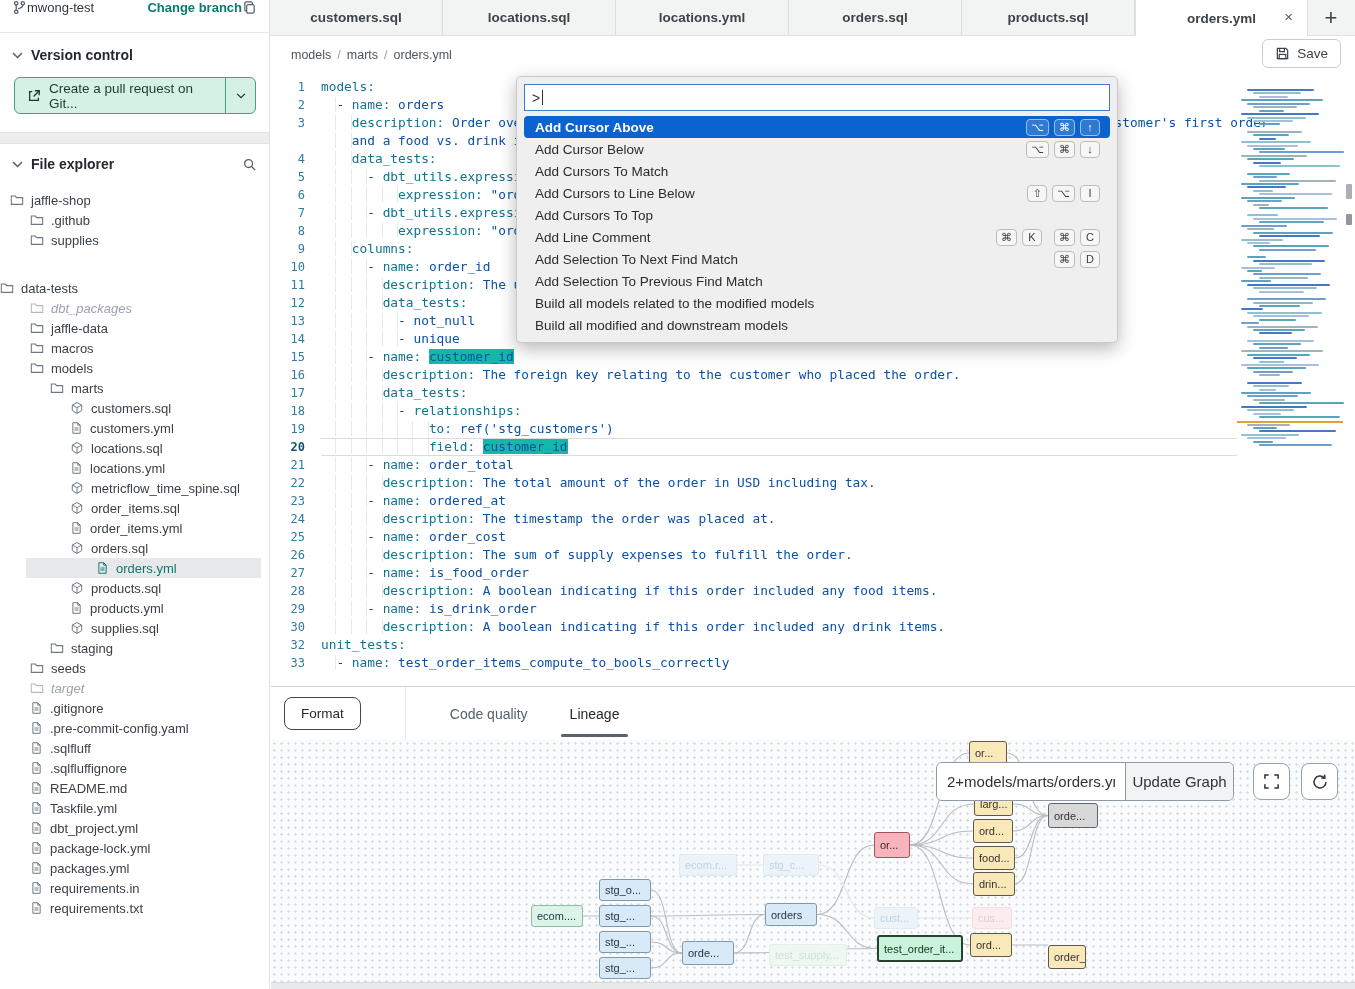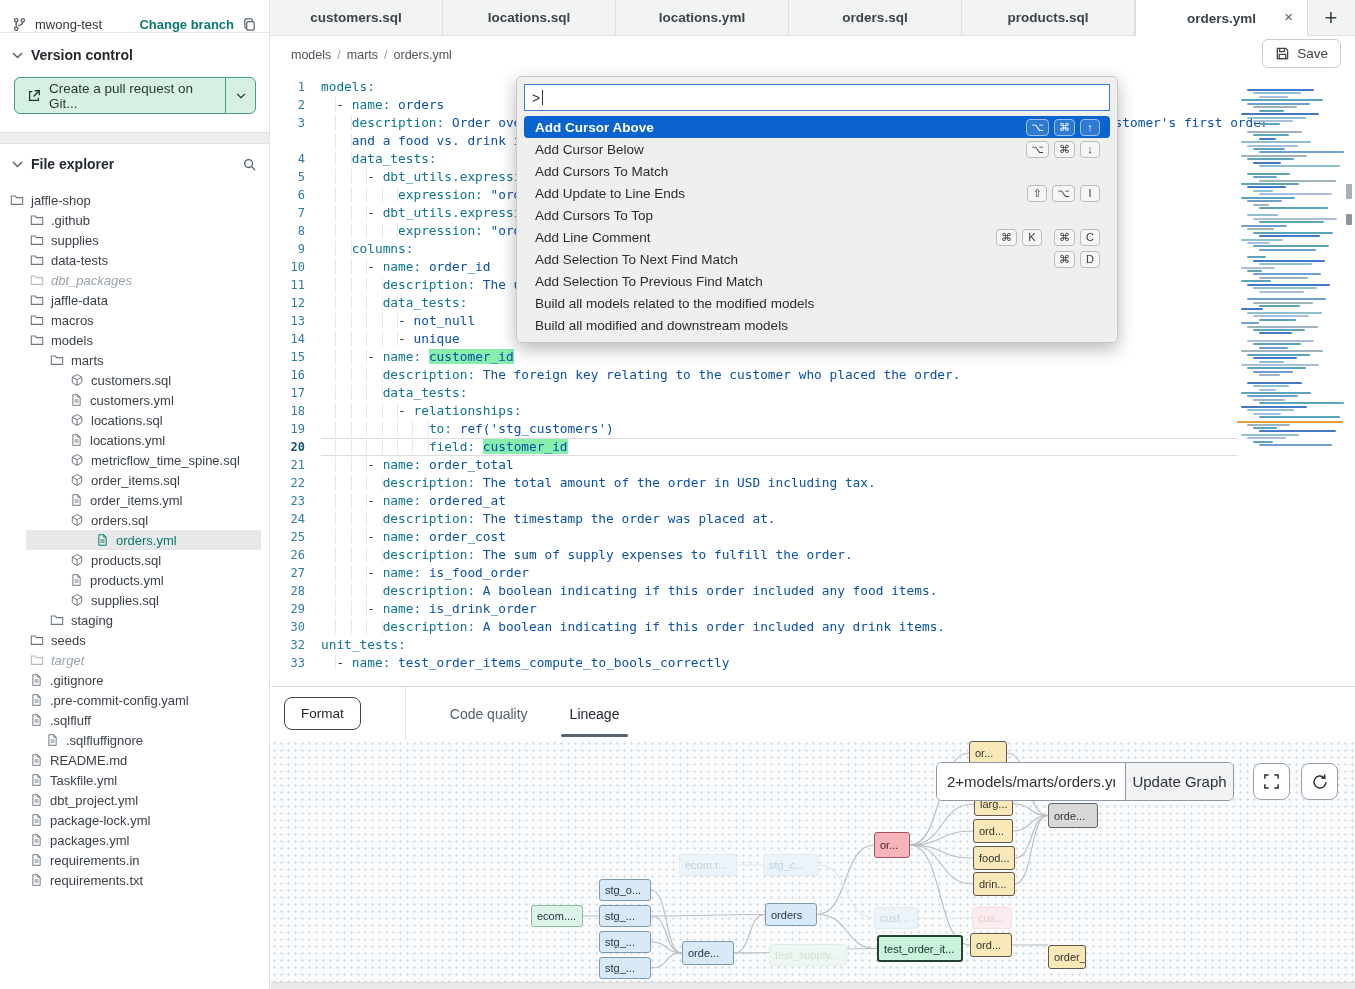--- a/index.html
+++ b/index.html
@@ -5,21 +5,21 @@
   * { margin:0; padding:0; box-sizing:border-box; }
   html,body { background:#fff; }
   .screen {
     position:relative; width:1355px; height:989px; overflow:hidden;
     font-family:"Liberation Sans", sans-serif; color:#24292f; background:#fff;
   }
   svg { display:block; }
 
   
   .sidebar { position:absolute; left:0; top:0; width:270px; height:989px; background:#fff; border-right:1px solid #dfe2e6; }
-  .branch-row { height:33px; display:flex; align-items:flex-end; padding:0 12px; border-bottom:1px solid #e6e8ea; gap:8px; }
+  .branch-row { height:33px; display:flex; align-items:flex-start; padding:0 12px; border-bottom:1px solid #e6e8ea; gap:0; }
   .branch-name { font-size:13px; color:#30363c; flex:0 0 auto; }
   .branch-spacer { flex:1; }
   .change-branch { font-size:13px; color:#0b7a6e; font-weight:600; cursor:pointer; }
   .icon-gray { color:#57606a; }
   .vc-header, .fe-header { display:flex; align-items:center; gap:8px; padding:14px 12px 10px 12px; }
   .sec-title { font-size:14px; font-weight:700; color:#24292f; }
   .chev { color:#57606a; }
   .pr-btn { margin:4px 14px 18px 14px; display:flex; height:37px; border:1px solid #49a07e; border-radius:6px; background:#d5f1e3; overflow:hidden; width:242px; }
   .pr-main { flex:1; display:flex; align-items:center; gap:8px; padding:0 12px; font-size:13.5px; color:#1d3a2d; cursor:pointer; }
   .pr-caret { width:30px; border-left:1px solid #49a07e; display:flex; align-items:center; justify-content:center; cursor:pointer; color:#1d3a2d; }
@@ -53,21 +53,21 @@
   .code-lines { position:absolute; left:0; top:7px; right:118px; }
   .crow { display:flex; min-height:18px; line-height:18px; font-family:"DejaVu Sans Mono", monospace; font-size:12.8px; }
   .cnum { width:50px; flex:0 0 auto; text-align:right; padding-right:16px; color:#2e7ba3; font-size:12px; cursor:pointer; }
   .crow.cur .cnum { color:#12536f; font-weight:700; }
   .ctext { white-space:pre; flex:1; cursor:text; }
   .crow.cur .ctext { border-top:1px solid #dcdcdc; border-bottom:1px solid #dcdcdc; line-height:16px; }
   .sk { color:#0e7490; } 
   .sv { color:#0b51a8; } 
   .sp { color:#333a40; } 
   .sw { color:#333; background-image:repeating-linear-gradient(to right, transparent 0, transparent calc(2ch - 1px), #e7eaec calc(2ch - 1px), #e7eaec 2ch); }
-  .shl { color:#0b51a8; background:#86efac; }
+  .shl { color:#0b51a8; background:#14b8a6; }
 
   .minimap { position:absolute; right:18px; top:14px; width:96px; cursor:pointer; }
   .mm-bar { height:2px; margin-bottom:1.45px; border-radius:1px; }
   .mm-orange { position:absolute; left:-4px; right:-6px; height:2px; background:#e2a23b; }
   .ruler-tick { position:absolute; right:3px; width:6px; background:#a9b0b7; border-radius:1px; }
 
   
   .palette { position:absolute; left:516px; top:76px; width:602px; background:#efefef; border:1px solid #c9c9c9; border-radius:5px; box-shadow:0 6px 18px rgba(0,0,0,.28); padding:7px 7px 6px 7px; z-index:50; }
   .pal-input { height:27px; background:#fff; border:1.2px solid #3b7cd2; display:flex; align-items:center; padding:0 7px; font-size:14px; color:#333; }
   .pal-caret { display:inline-block; width:1px; height:15px; background:#333; margin-left:2px; }
@@ -197,21 +197,21 @@
           <span class="t-label">.github</span>
         </div>
         <div class="tree-row" style="padding-left: 30px;">
           <span class="t-icon">
             <svg width="14" height="14" viewBox="0 0 16 16" fill="none" stroke="currentColor" stroke-width="1.2">
               <path d="M1.5 13V3.5h4.6l1.4 1.8h7V13z"></path>
             </svg>
           </span>
           <span class="t-label">supplies</span>
         </div>
-        <div class="tree-row" style="padding-left: 30px;">
+        <div class="tree-row" style=" margin-top: 28px;">
           <span class="t-icon">
             <svg width="14" height="14" viewBox="0 0 16 16" fill="none" stroke="currentColor" stroke-width="1.2">
               <path d="M1.5 13V3.5h4.6l1.4 1.8h7V13z"></path>
             </svg>
           </span>
           <span class="t-label">data-tests</span>
         </div>
         <div class="tree-row muted" style="padding-left: 30px;">
           <span class="t-icon">
             <svg width="14" height="14" viewBox="0 0 16 16" fill="none" stroke="currentColor" stroke-width="1.2">
@@ -404,21 +404,21 @@
         </div>
         <div class="tree-row" style="padding-left: 30px;">
           <span class="t-icon">
             <svg width="13" height="14" viewBox="0 0 16 16" fill="none" stroke="currentColor" stroke-width="1.2">
               <path d="M3.5 1.5h6l3 3v10h-9z"></path>
               <path d="M9.5 1.5v3h3M5.5 8h5M5.5 10.5h5"></path>
             </svg>
           </span>
           <span class="t-label">.sqlfluff</span>
         </div>
-        <div class="tree-row" style="padding-left: 46px;">
+        <div class="tree-row" style="padding-left: 30px;">
           <span class="t-icon">
             <svg width="13" height="14" viewBox="0 0 16 16" fill="none" stroke="currentColor" stroke-width="1.2">
               <path d="M3.5 1.5h6l3 3v10h-9z"></path>
               <path d="M9.5 1.5v3h3M5.5 8h5M5.5 10.5h5"></path>
             </svg>
           </span>
           <span class="t-label">.sqlfluffignore</span>
         </div>
         <div class="tree-row" style="padding-left: 30px;">
           <span class="t-icon">
@@ -793,21 +793,21 @@
               <span class="kbd">⌘</span>
               <span class="kbd">↓</span>
             </span>
           </span>
         </div>
         <div class="pal-row">
           <span class="pal-label">Add Cursors To Match</span>
           <span class="pal-keys"></span>
         </div>
         <div class="pal-row">
-          <span class="pal-label">Add Update to Line Ends</span>
+          <span class="pal-label">Add Cursors to Line Below</span>
           <span class="pal-keys">
             <span class="key-group">
               <span class="kbd">⇧</span>
               <span class="kbd">⌥</span>
               <span class="kbd">I</span>
             </span>
           </span>
         </div>
         <div class="pal-row">
           <span class="pal-label">Add Cursors To Top</span>

